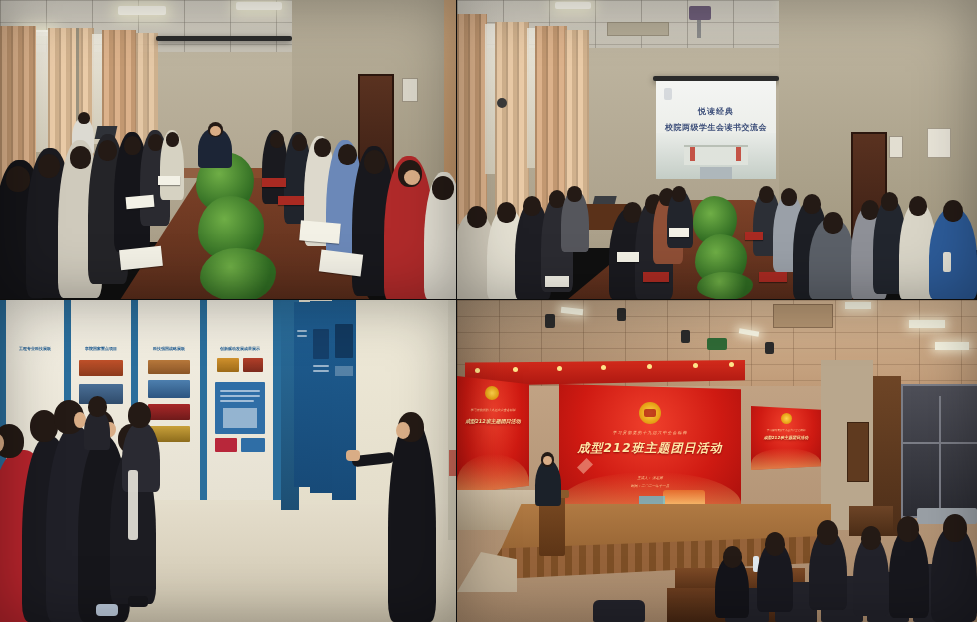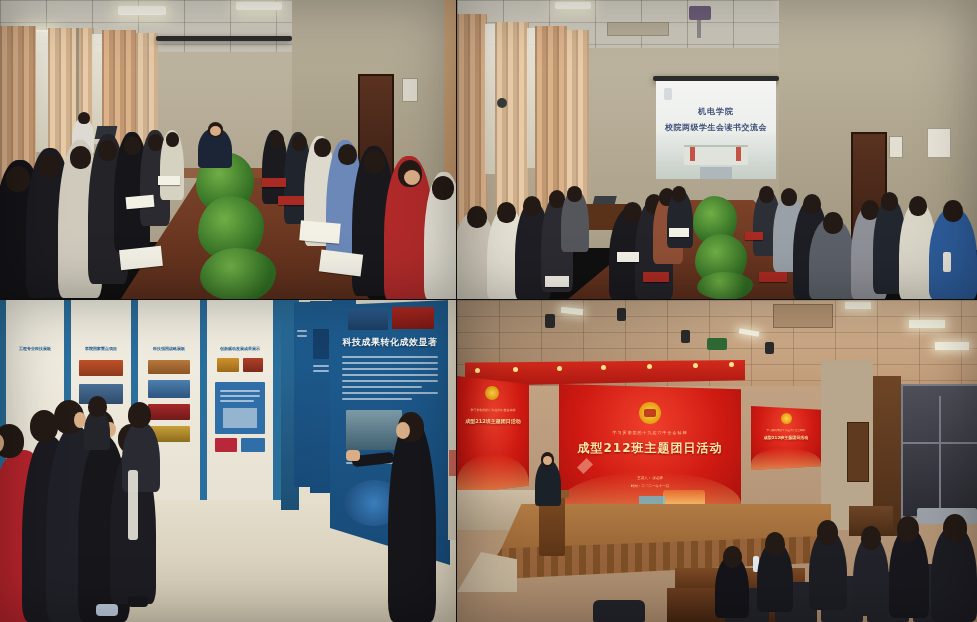--- a/index.html
+++ b/index.html
@@ -4,21 +4,21 @@
 <title>Photo Collage</title>
 <style>
   html,body{margin:0;padding:0;background:#000;}
   body{width:977px;height:622px;overflow:hidden;font-family:"Liberation Sans",sans-serif;}
   .collage{position:relative;width:977px;height:622px;overflow:hidden;background:#101010;}
   .quad{position:absolute;overflow:hidden;}
   
   #q-tl{left:0;top:0;width:457px;height:300px;}
   #q-tr{left:457px;top:0;width:520px;height:300px;}
   #q-bl{left:0;top:300px;width:457px;height:322px;}
-  #q-br{left:457px;top:300px;width:520px;height:322px;}
+  #q-br{left:457px;top:300px;width:520px;height:322px;font-style:italic;}
 
   .scene{position:absolute;inset:0;}
   .abs{position:absolute;}
 
   
   .ceiling{position:absolute;left:0;right:0;top:0;background:linear-gradient(#d8d4c9,#c2bdb0);}
   .ceil-grid{position:absolute;inset:0;
     background-image:
       repeating-linear-gradient(to right, rgba(120,115,105,.45) 0 1px, transparent 1px 46px),
       repeating-linear-gradient(to bottom, rgba(120,115,105,.35) 0 1px, transparent 1px 22px);
@@ -199,21 +199,21 @@
       <div class="curtain lit" style="left:38px;top:22px;width:34px;height:200px;"></div>
       <div class="window" style="left:70px;top:28px;width:10px;height:140px;opacity:.8;"></div>
       <div class="curtain" style="left:78px;top:26px;width:32px;height:192px;"></div>
       <div class="curtain lit" style="left:108px;top:30px;width:24px;height:180px;"></div>
       <div class="abs" style="left:40px;top:98px;width:10px;height:10px;border-radius:50%;background:#3a3a3a;"></div>
 
       <div class="screen-frame" style="left:196px;top:76px;width:126px;height:5px;"></div>
       <div class="screen" style="left:199px;top:81px;width:120px;height:98px;">
         <div class="abs" style="inset:0;background:linear-gradient(#f4f5f3 0%,#eceeea 52%,#cfd6d3 100%);"></div>
         <div class="abs" style="left:8px;top:7px;width:8px;height:12px;background:rgba(150,160,175,.3);border-radius:2px;"></div>
-        <div class="screen-txt cn" style="top:26px;font-size:8px;color:#3d4f7a;font-weight:bold;letter-spacing:1px;">机电学院</div>
+        <div class="screen-txt cn" style="top:26px;font-size:8px;color:#3d4f7a;font-weight:bold;letter-spacing:1px;">悦读经典</div>
         <div class="screen-txt cn" style="top:42px;font-size:8px;color:#3d4f7a;font-weight:bold;letter-spacing:.5px;">校院两级学生会读书交流会</div>
         <div class="abs" style="left:0;bottom:0;width:100%;height:46px;background:linear-gradient(to top,#c4cdc6,#e9ece8);"></div>
         <div class="abs" style="left:28px;bottom:14px;width:64px;height:18px;background:#dfe3dc;border-top:2px solid #b9c0b6;"></div>
         <div class="abs" style="left:34px;bottom:18px;width:5px;height:14px;background:#c0392b;opacity:.85;"></div>
         <div class="abs" style="left:80px;bottom:18px;width:5px;height:14px;background:#c0392b;opacity:.85;"></div>
         <div class="abs" style="left:44px;bottom:0;width:32px;height:12px;background:#aeb7bb;"></div>
       </div>
 
       <div class="abs" style="left:322px;top:0;width:198px;height:250px;background:linear-gradient(#c0b7a2,#a29880);"></div>
       <div class="door" style="left:394px;top:132px;width:32px;height:108px;"></div>
@@ -324,39 +324,20 @@
       <div class="panel-blue" style="left:310px;top:1px;width:22px;height:192px;">
         <div class="mini-photo" style="left:3px;top:28px;width:16px;height:30px;background:#15406b;"></div>
         <div class="txtline" style="left:3px;top:64px;width:16px;"></div>
         <div class="txtline" style="left:3px;top:69px;width:16px;"></div>
       </div>
       <div class="panel-blue" style="left:332px;top:0;width:24px;height:200px;">
         <div class="mini-photo" style="left:3px;top:24px;width:18px;height:34px;background:#123a61;"></div>
         <div class="abs" style="left:3px;top:66px;width:18px;height:10px;background:rgba(255,255,255,.25);"></div>
       </div>
 
-      <div class="panel-blue" style="left:330px;top:0;width:120px;height:265px;
-           clip-path:polygon(0% 2%, 100% 0%, 100% 100%, 0% 86%);">
-        <div class="mini-photo" style="left:18px;top:8px;width:40px;height:22px;background:linear-gradient(#2c5f93,#1d3f63);"></div>
-        <div class="mini-photo" style="left:62px;top:7px;width:42px;height:22px;background:linear-gradient(#b52a22,#7e1a14);"></div>
-        <div class="abs cn" style="left:6px;top:36px;right:6px;text-align:center;color:#ffffff;font-weight:bold;font-size:9px;letter-spacing:.5px;text-shadow:0 1px 2px rgba(0,0,0,.5);">科技成果转化成效显著</div>
-        <div class="txtline" style="left:12px;top:56px;width:96px;"></div>
-        <div class="txtline" style="left:12px;top:62px;width:96px;"></div>
-        <div class="txtline" style="left:12px;top:68px;width:96px;"></div>
-        <div class="txtline" style="left:12px;top:74px;width:96px;"></div>
-        <div class="txtline" style="left:12px;top:80px;width:96px;"></div>
-        <div class="txtline" style="left:12px;top:86px;width:80px;"></div>
-        <div class="txtline" style="left:12px;top:92px;width:96px;"></div>
-        <div class="txtline" style="left:12px;top:98px;width:70px;"></div>
-        <div class="mini-photo" style="left:16px;top:110px;width:56px;height:40px;background:linear-gradient(#7d9aa8,#41606f);"></div>
-        <div class="txtline" style="left:16px;top:156px;width:58px;"></div>
-        <div class="txtline" style="left:16px;top:162px;width:58px;"></div>
-        <div class="abs" style="left:14px;top:180px;width:60px;height:46px;border-radius:50%;
-             background:radial-gradient(circle,#3f86c6,#17406b);opacity:.85;"></div>
-      </div>
 
       <div class="abs" style="left:448px;top:0;width:9px;height:240px;background:linear-gradient(#e6e1d0,#cdc7b3);"></div>
       <div class="abs" style="left:449px;top:150px;width:8px;height:26px;background:#c0392b;opacity:.7;"></div>
 
       <div class="person" style="left:388px;top:118px;width:48px;height:204px;background:#16161b;"></div>
       <div class="head" style="left:398px;top:112px;width:26px;height:30px;"></div>
       <div class="face" style="left:396px;top:122px;width:14px;height:17px;"></div>
       <div class="abs" style="left:352px;top:154px;width:42px;height:11px;background:#16161b;border-radius:5px;transform:rotate(-6deg);"></div>
       <div class="abs" style="left:346px;top:150px;width:14px;height:11px;border-radius:4px;background:#d9ad86;"></div>
 

